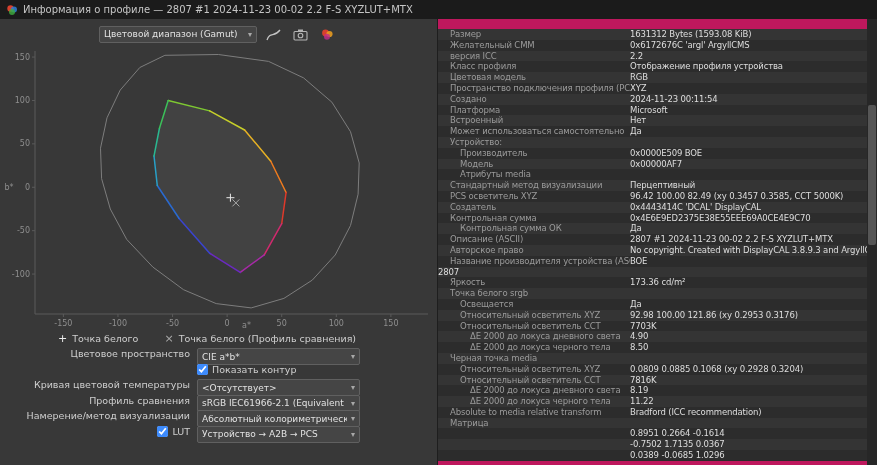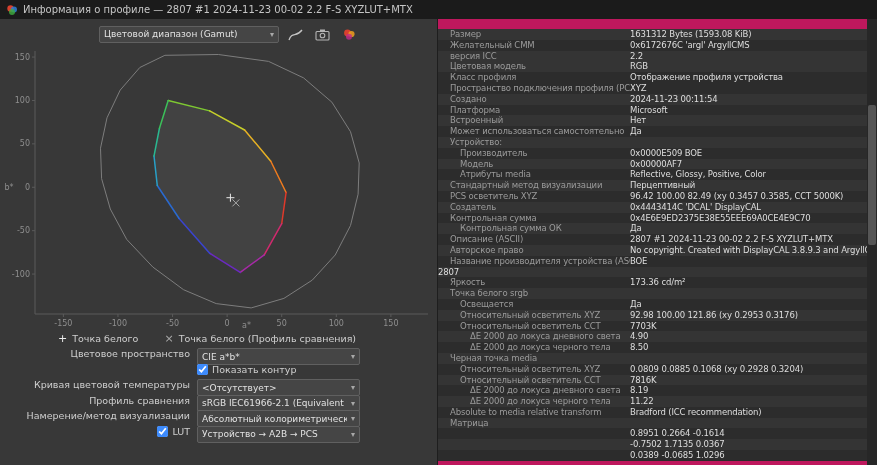--- a/index.html
+++ b/index.html
@@ -7,21 +7,21 @@
   body{background:#2d2d2d;font-family:"DejaVu Sans",sans-serif;color:#ccc}
   .window{width:877px;height:465px;display:flex;flex-direction:column}
   .titlebar{height:19px;background:#1b1b1b;display:flex;align-items:center;gap:5px;padding:0 6px;flex:none}
   .titlebar .title{font-size:10px;color:#c6c6c6;white-space:nowrap;overflow:hidden}
   .appicon{width:12px;height:12px;display:inline-flex;flex:none}
   .content{flex:1;display:flex;min-height:0}
   
   .left-pane{width:438px;flex:none;background:#383838;border-right:1px solid #1e1e1e;display:flex;flex-direction:column}
   .toolbar{height:26px;flex:none;display:flex;align-items:center;gap:5px;padding:4px 6px 0 99px}
   .combo{background:#454545;border:1px solid #606060;border-radius:2px;height:17px;display:flex;align-items:center;justify-content:space-between;padding:0 4px;font-size:9px;color:#e2e2e2;white-space:nowrap;overflow:hidden;cursor:default}
-  .toolbar .combo{width:180px;flex:none}
+  .toolbar .combo{width:158px;flex:none}
   .combo-arrow{color:#a8a8a8;font-size:8px;margin-left:4px;flex:none}
   .combo-text{overflow:hidden;white-space:nowrap}
   .iconbtn{width:22px;height:18px;background:transparent;border:none;display:flex;align-items:center;justify-content:center;padding:0;cursor:default}
   .chart{height:285px;flex:none;position:relative}
   .legend{height:16px;flex:none;display:flex;align-items:center;gap:26px;padding-left:58px;font-size:9.5px;color:#cfcfcf}
   .legend-item{display:flex;align-items:center;gap:5px}
   .mark-plus{color:#ececec;font-size:11px;line-height:1}
   .mark-x{color:#a8a8a8;font-size:11px;line-height:1}
   .controls{flex:none;padding-top:2px}
   .crow{height:15.5px;display:flex;align-items:flex-start}
@@ -210,29 +210,29 @@
             <span class="pvalue">1631312 Bytes (1593.08 KiB)</span>
           </div>
           <div class="prow">
             <span class="plabel">Желательный CMM</span>
             <span class="pvalue">0x6172676C 'argl' ArgyllCMS</span>
           </div>
           <div class="prow alt">
             <span class="plabel">версия ICC</span>
             <span class="pvalue">2.2</span>
           </div>
+          <div class="prow">
+            <span class="plabel">Класс профиля</span>
+            <span class="pvalue">Отображение профиля устройства</span>
+          </div>
           <div class="prow alt">
             <span class="plabel">Цветовая модель</span>
             <span class="pvalue">RGB</span>
           </div>
           <div class="prow">
-            <span class="plabel">Класс профиля</span>
-            <span class="pvalue">Отображение профиля устройства</span>
-          </div>
-          <div class="prow">
             <span class="plabel">Пространство подключения профиля (PCS)</span>
             <span class="pvalue">XYZ</span>
           </div>
           <div class="prow alt">
             <span class="plabel">Создано</span>
             <span class="pvalue">2024-11-23 00:11:54</span>
           </div>
           <div class="prow">
             <span class="plabel">Платформа</span>
             <span class="pvalue">Microsoft</span>
@@ -252,21 +252,20 @@
           <div class="prow">
             <span class="plabel ind1">Производитель</span>
             <span class="pvalue">0x0000E509 BOE</span>
           </div>
           <div class="prow alt">
             <span class="plabel ind1">Модель</span>
             <span class="pvalue">0x00000AF7</span>
           </div>
           <div class="prow">
             <span class="plabel ind1">Атрибуты media</span>
-            <span class="pvalue">Reflective, Glossy, Positive, Color</span>
           </div>
           <div class="prow alt">
             <span class="plabel">Стандартный метод визуализации</span>
             <span class="pvalue">Перцептивный</span>
           </div>
           <div class="prow">
             <span class="plabel">PCS осветитель XYZ</span>
             <span class="pvalue">96.42 100.00 82.49 (xy 0.3457 0.3585, CCT 5000K)</span>
           </div>
           <div class="prow alt">

